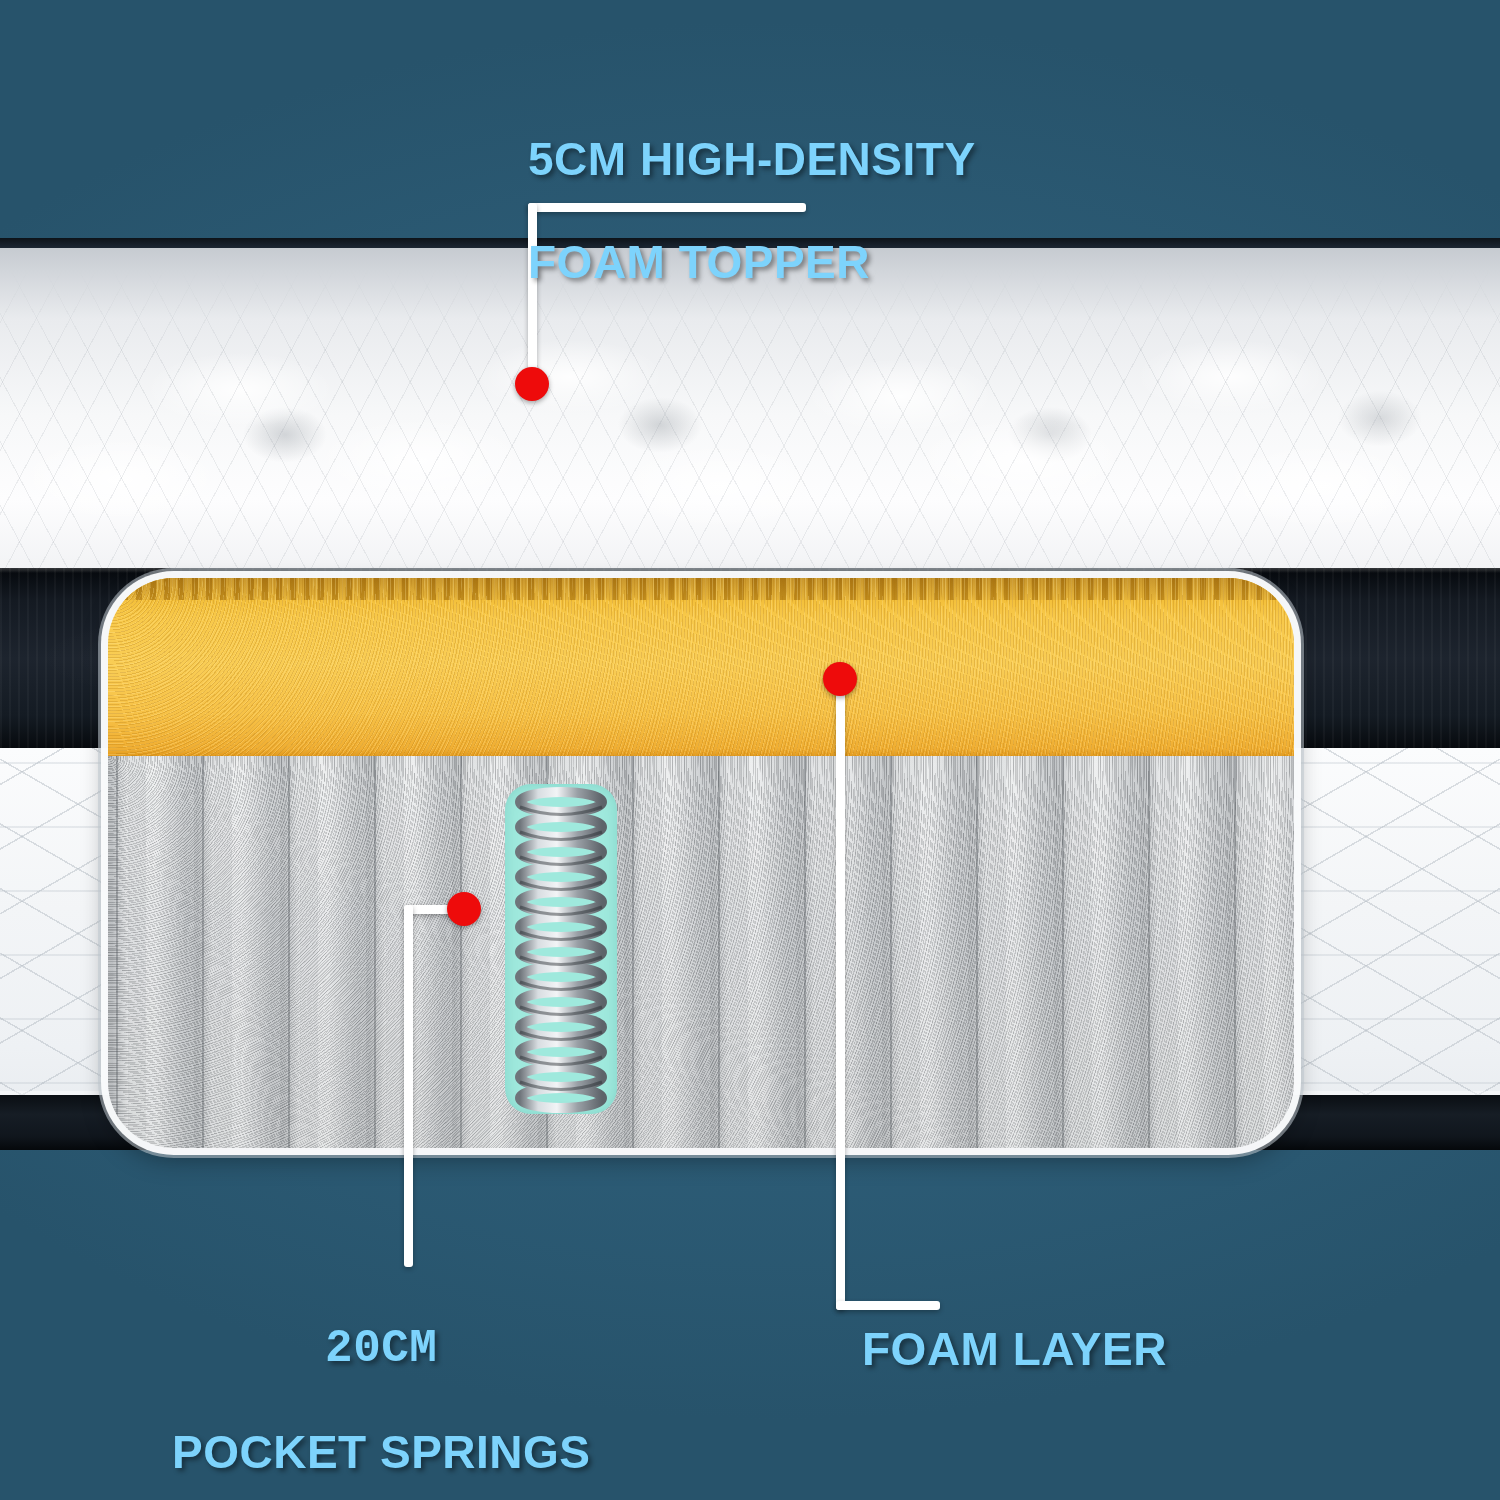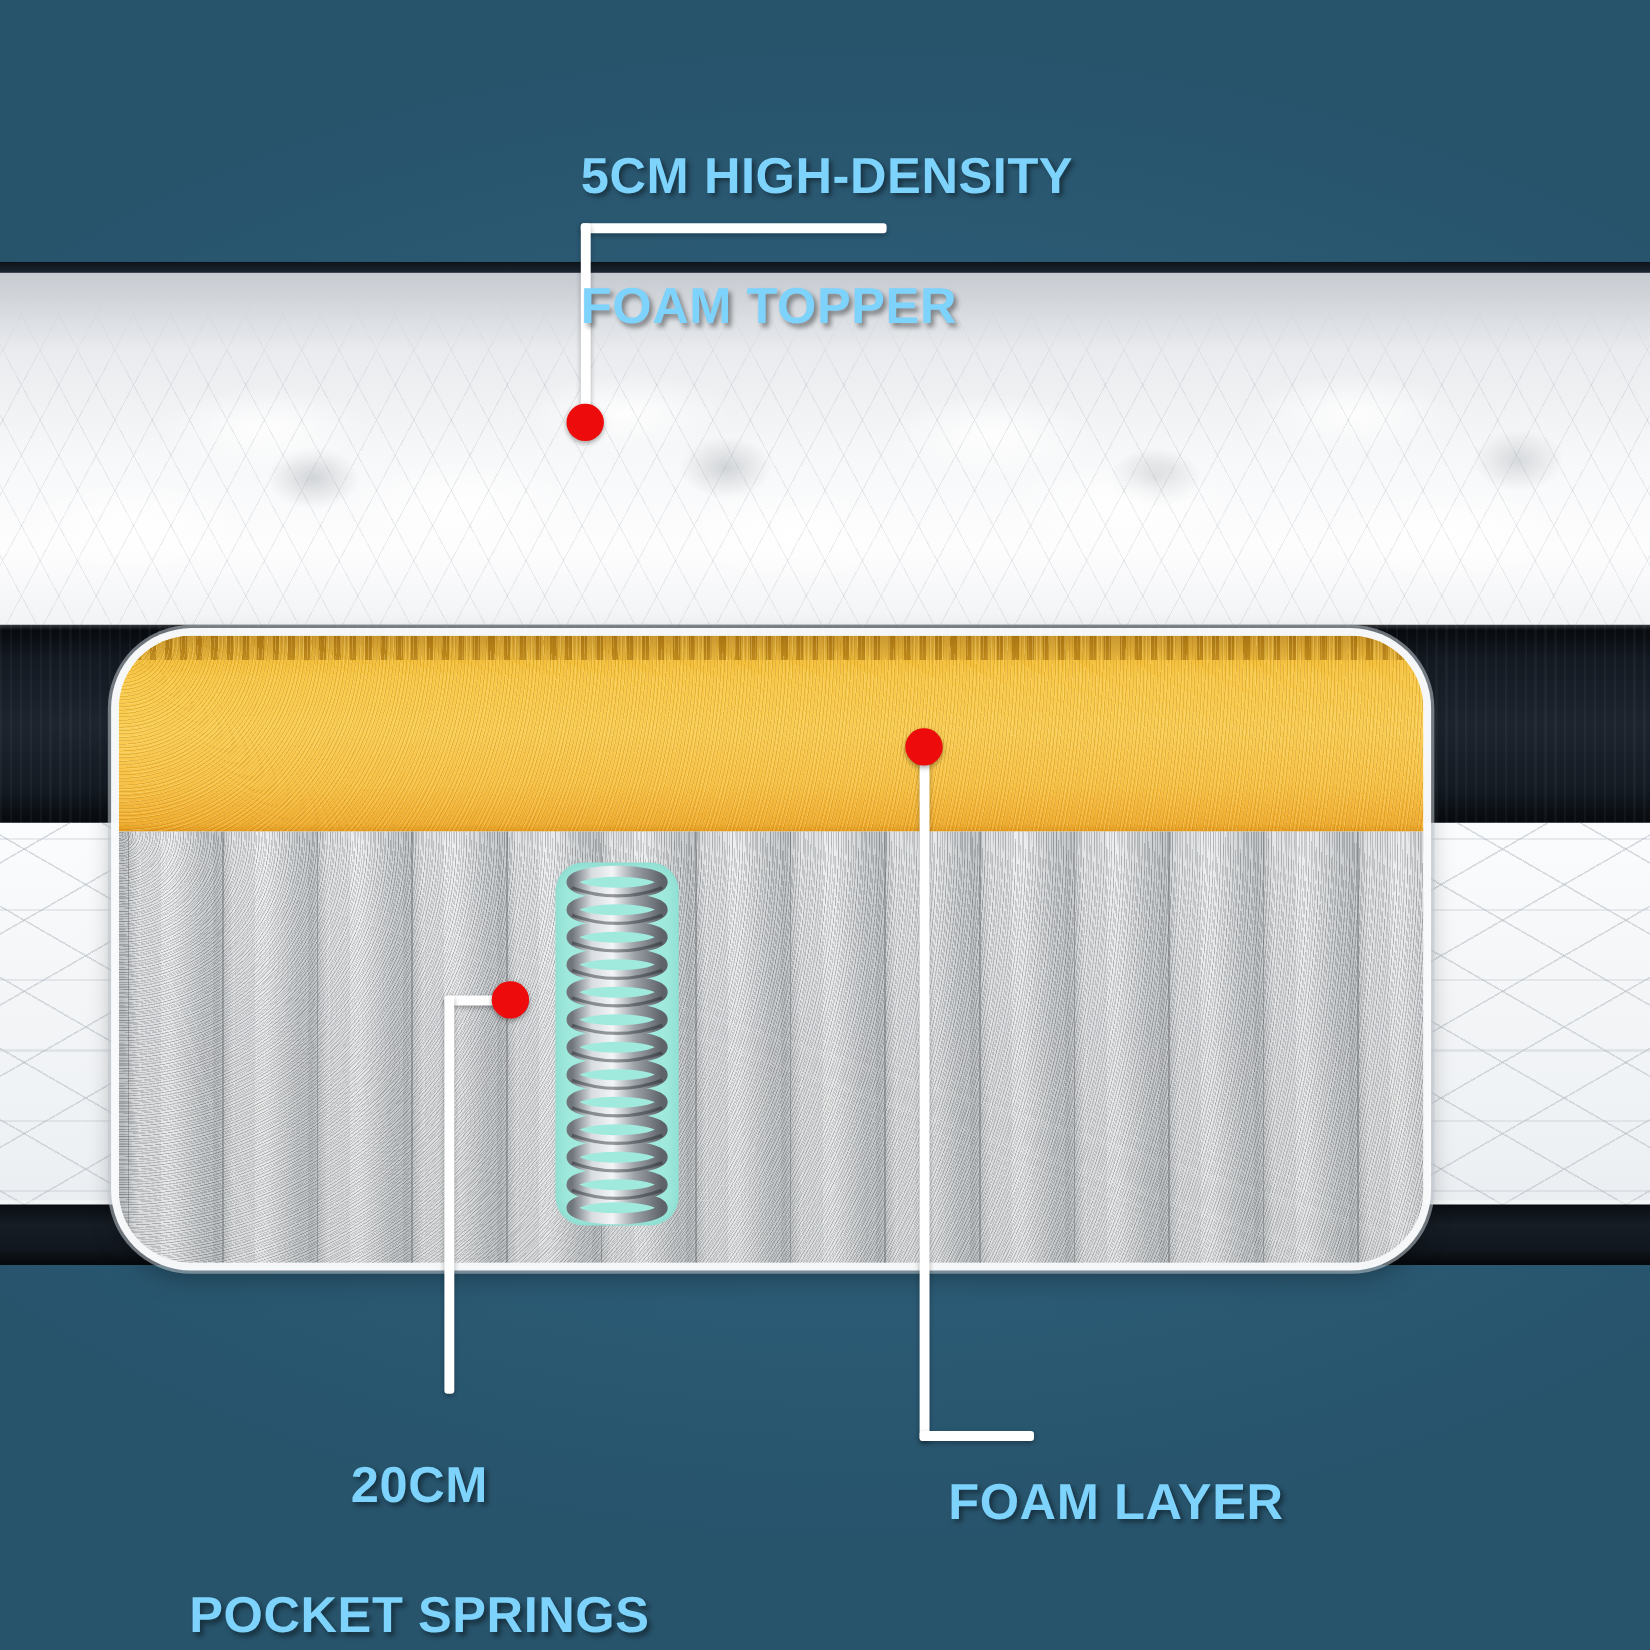--- a/index.html
+++ b/index.html
@@ -204,22 +204,22 @@
     font-size:46px;
     line-height:1.12;
     letter-spacing:0.5px;
     text-shadow:3px 3px 5px rgba(0,0,0,.42);
     white-space:pre-line;
   }
   #label-topper{ left:528px; top:82px; }
   #label-springs{ left:172px; top:1272px; text-align:center; }
   #label-foam{ left:862px; top:1272px; }
   .lbl-line1{ display:block; }
-  .lbl-line2{ display:block;margin-top:16px; }
-  #label-springs .lbl-line1{ text-align:center; }
+  .lbl-line2{ display:block; }
+  #label-springs .lbl-line1{ text-align:center;font-family:Liberation Mono, monospace; }
   #label-foam .lbl-line1{ padding-left:96px; }
 </style>
 </head>
 <body>
 
 <div id="stage">
 
   <div class="bg"></div>
 
   <div class="mattress">

